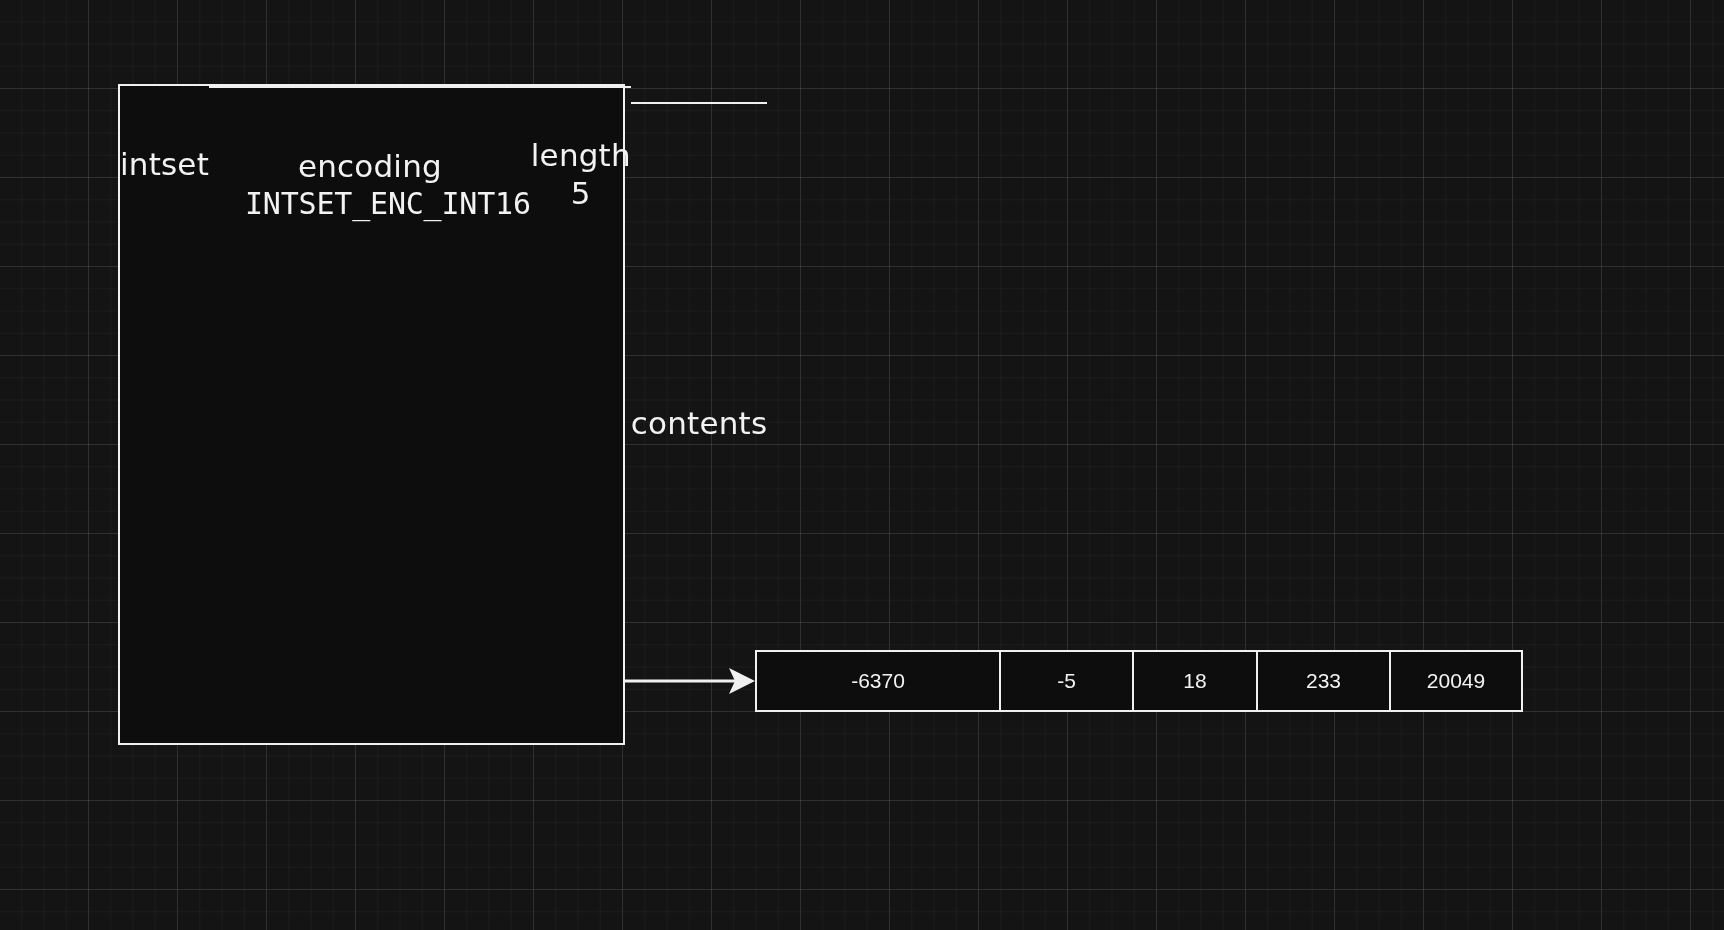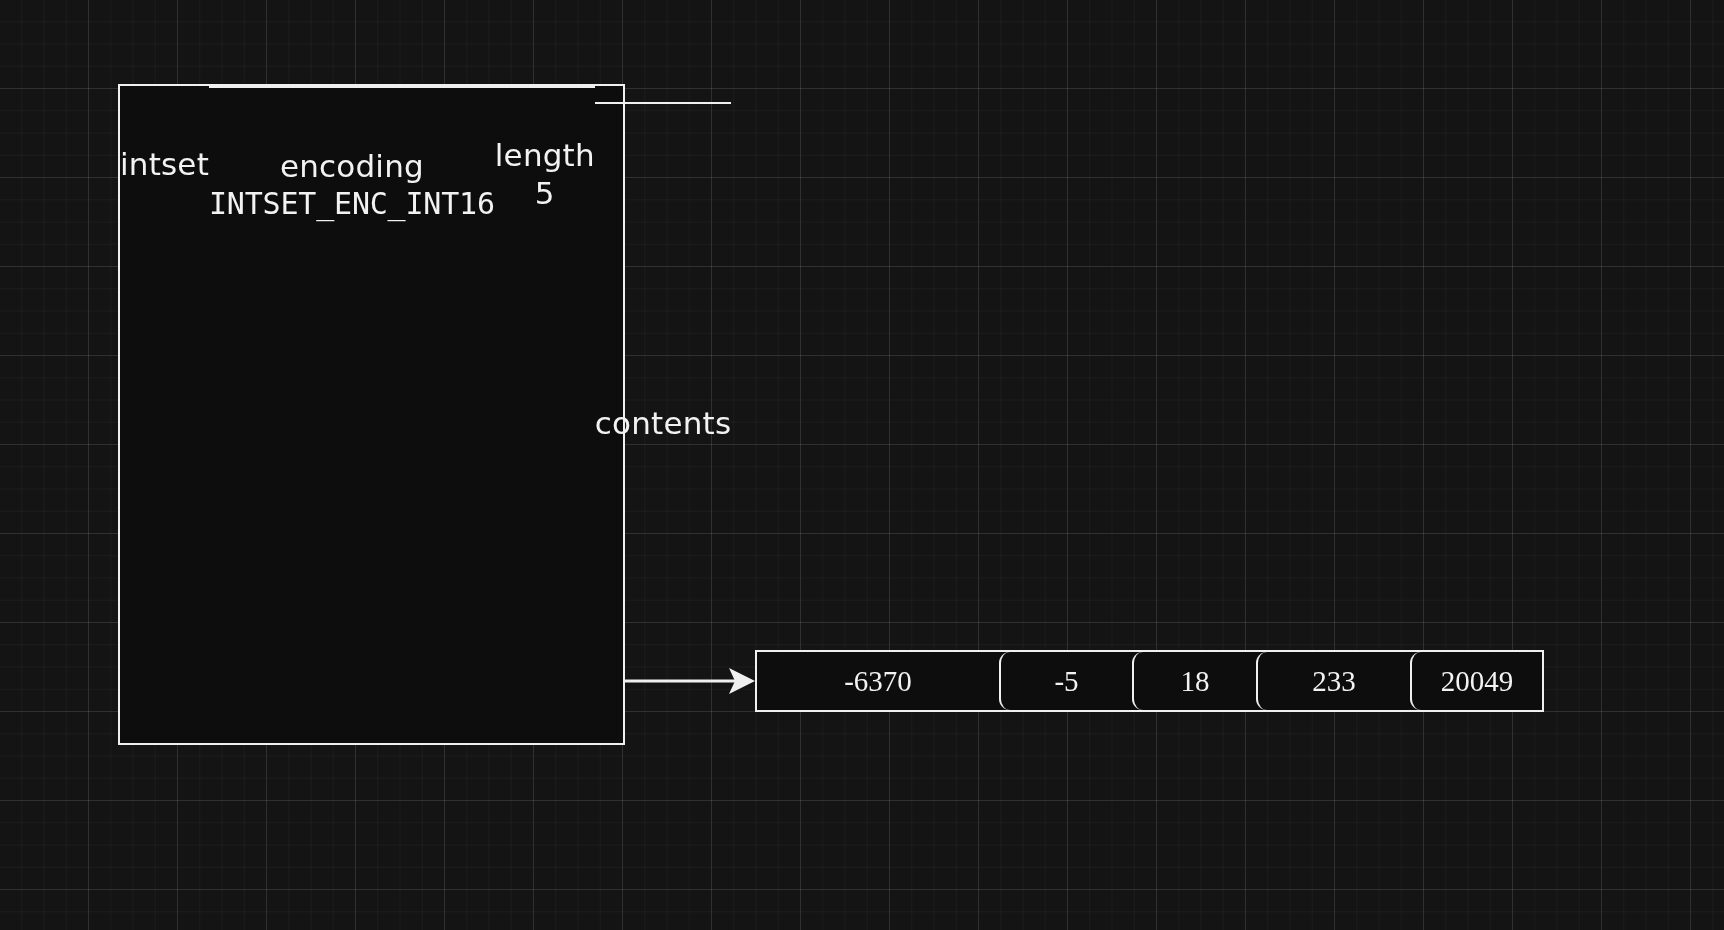--- a/index.html
+++ b/index.html
@@ -72,20 +72,21 @@
   .field-name {
     font-size: 31px;
   }
   .field-value {
     font-size: 31px;
   }
   .field-value.mono {
     font-family: "DejaVu Sans Mono", monospace;
     font-size: 30px;
     letter-spacing: -0.2px;
+    margin-left: 36px;
   }
 
   
   .connector {
     position: absolute;
     left: 625px;
     top: 650px;
     width: 132px;
     height: 62px;
     overflow: visible;
@@ -102,34 +103,33 @@
     box-sizing: border-box;
     display: flex;
     align-items: stretch;
   }
 
   .array-cell {
     display: flex;
     align-items: center;
     justify-content: center;
     color: #f2f2f2;
-    font-family: Liberation Serif, serif;
-    font-size: 29px;
+    font-family: Liberation Sans, sans-serif;
+    font-size: 21px;
     box-sizing: border-box;
     white-space: nowrap;
-    border-radius: 11px;
   }
   .array-cell + .array-cell {
     border-left: 2px solid #f0f0f0;
   }
 
   .cell-w0 { width: 242px; }
   .cell-w1 { width: 133px; }
   .cell-w2 { width: 124px; }
-  .cell-w3 { width: 154px; }
+  .cell-w3 { width: 133px; }
   .cell-w4 { width: 132px; }
 </style>
 </head>
 <body>
 
 <div id="canvas">
 
   <div class="struct-box">
 
     <div class="struct-row row-intset">

